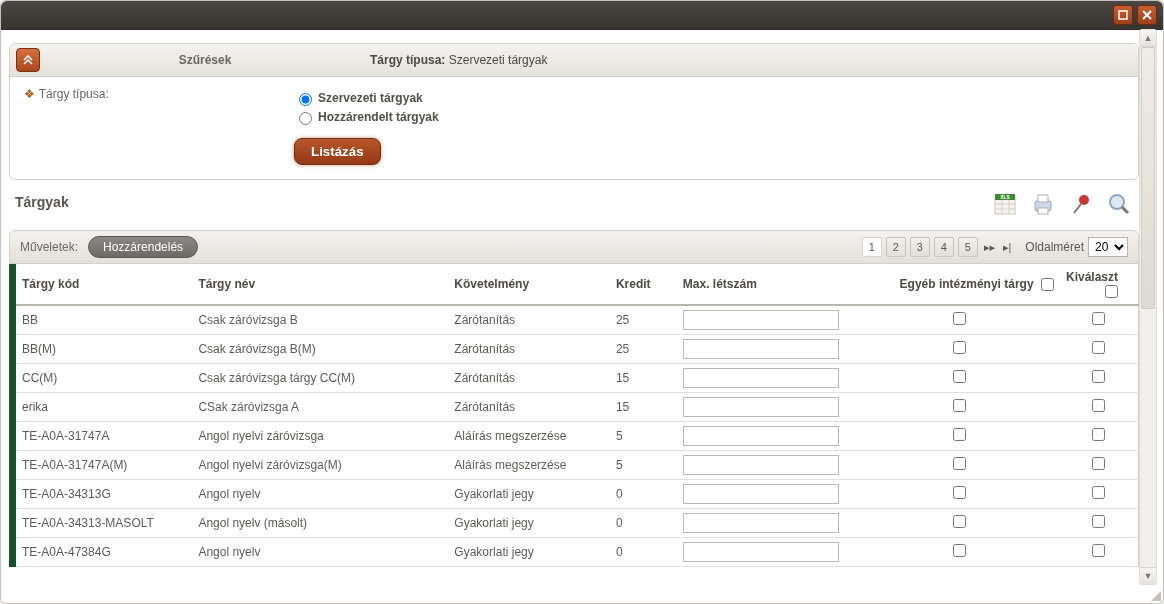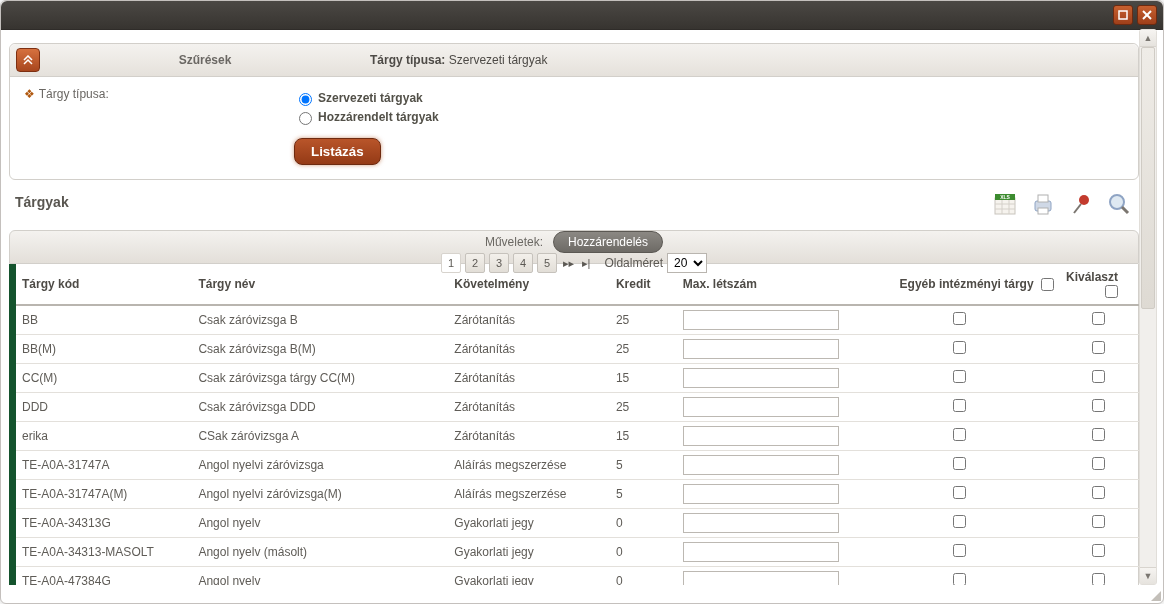--- a/index.html
+++ b/index.html
@@ -161,24 +161,22 @@
     cursor:pointer;
   }
 
   .ops-bar {
     margin-top: 12px;
     border: 1px solid #d2cfca;
     border-radius: 6px 6px 0 0;
     background: linear-gradient(#f4f2ef, #e3dfd9);
     height: 32px;
     display: flex;
-    align-items: center;
     padding: 0 10px;
     justify-content: space-between;
-    flex-direction: column;
   }
   .ops-left {
     display:flex;
     align-items:center;
     gap:10px;
   }
   .ops-left .label { color: #6b6863; }
   .pill-btn {
     background: linear-gradient(#8b8883, #6d6a65);
     border: 1px solid #5b5853;
@@ -462,29 +460,20 @@
           <tr>
             <td>CC(M)</td>
             <td>Csak záróvizsga tárgy CC(M)</td>
             <td>Zárótanítás</td>
             <td>15</td>
             <td><input type="text" value="" style=""></td>
             <td class="center"><input type="checkbox" style=""></td>
             <td class="center"><input type="checkbox" style=""></td>
           </tr>
           <tr>
-            <td>DDD</td>
-            <td>Csak záróvizsga DDD</td>
-            <td>Zárótanítás</td>
-            <td>25</td>
-            <td><input type="text" value="" style=""></td>
-            <td class="center"><input type="checkbox" style=""></td>
-            <td class="center"><input type="checkbox" style=""></td>
-          </tr>
-          <tr>
             <td>erika</td>
             <td>CSak záróvizsga A</td>
             <td>Zárótanítás</td>
             <td>15</td>
             <td><input type="text" value="" style=""></td>
             <td class="center"><input type="checkbox" style=""></td>
             <td class="center"><input type="checkbox" style=""></td>
           </tr>
           <tr>
             <td>TE-A0A-31747A</td>

